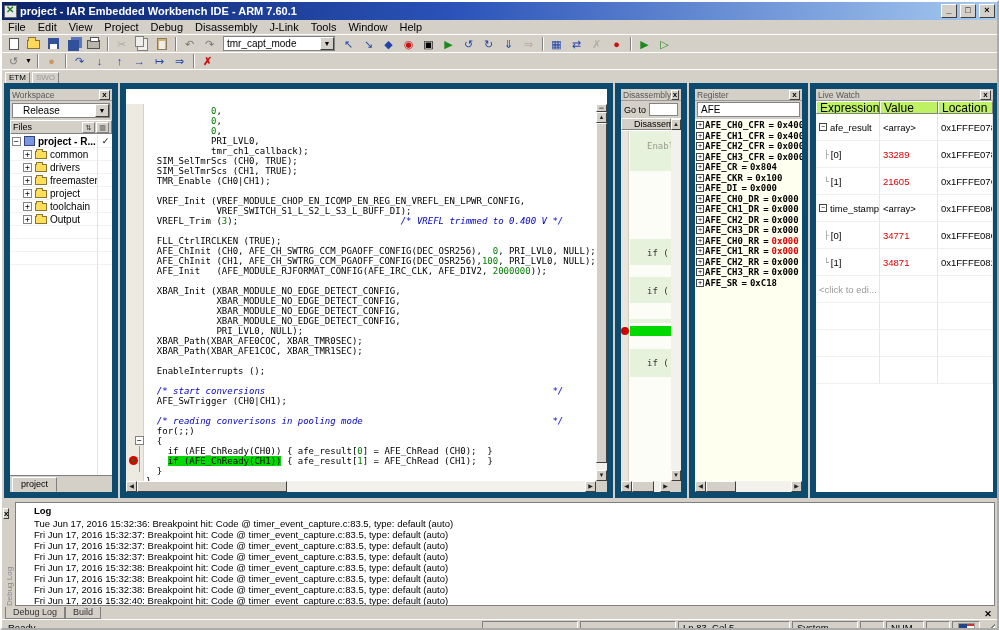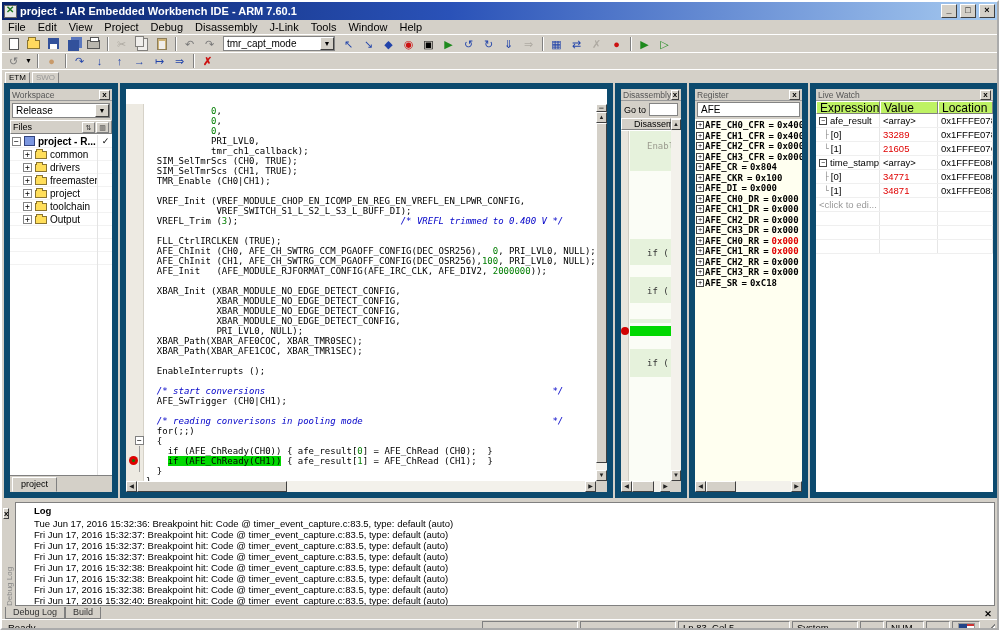--- a/index.html
+++ b/index.html
@@ -49,21 +49,21 @@
   .swo{color:#999;}
   
   .main{position:relative;height:417px;margin-top:1px;}
   .panel{position:absolute;top:0;bottom:2px;border:6px solid #0c4a6e;background:#fff;}
   .ptitle{height:12px;background:#D4D0C8;display:flex;align-items:center;font-size:8.5px;
           color:#555;padding:0 2px;border-bottom:1px solid #9a9a9a;}
   .pclose{margin-left:auto;width:11px;height:10px;background:#D4D0C8;border:1px solid;
           border-color:#fff #404040 #404040 #fff;font-size:8px;line-height:8px;text-align:center;font-weight:bold;color:#000;}
   
   .wsrow{height:19px;display:flex;align-items:center;background:#D4D0C8;padding:1px 2px;}
-  .wscombo{flex:1;height:15px;background:#fff;border:1px solid #848484;display:flex;align-items:center;font-size:10px;padding-left:3px;}
+  .wscombo{flex:1;height:15px;background:#fff;border:1px solid #848484;display:flex;align-items:center;font-size:10px;padding-left:10px;}
   .fheader{height:14px;display:flex;align-items:center;background:#D4D0C8;border:1px solid;
            border-color:#fff #808080 #808080 #fff;font-size:9px;padding:0 2px;gap:1px;}
   .fhicon{margin-left:auto;width:13px;height:11px;background:#D4D0C8;border:1px solid;
           border-color:#fff #808080 #808080 #fff;font-size:7px;line-height:9px;text-align:center;color:#333;}
   .fhicon+.fhicon{margin-left:0;}
   .wtree{position:absolute;top:46px;left:0;right:0;bottom:17px;background:#fff;overflow:hidden;font-size:10px;}
   .wtree::after{content:"";position:absolute;top:0;bottom:0;right:14px;width:1px;background:#E3E3E3;}
   .trow{height:13px;display:flex;align-items:center;gap:3px;padding-left:2px;border-bottom:1px solid #F2F2F2;white-space:nowrap;}
   .trow .ind{width:8px;flex:none;}
   .expbox{width:9px;height:9px;border:1px solid #848484;background:#fff;font-size:8px;line-height:7px;
@@ -126,21 +126,21 @@
   .rrow{height:10.5px;display:flex;align-items:center;padding-left:1px;white-space:nowrap;overflow:hidden;}
   .expbox2{width:8px;height:8px;border:1px solid #444;background:#fff;font-size:7px;line-height:6px;
            text-align:center;font-weight:normal;flex:none;margin-right:1px;}
   .req{margin:0 3px 0 4px;}
   .rval.red{color:#E00000;}
   
   .whead{display:flex;height:13px;background:#bef264;font-size:12px;}
   .wcell{border:1px solid;border-color:#fff #808080 #808080 #fff;padding:0 3px;display:flex;align-items:center;overflow:hidden;}
   .c1{width:64px;flex:none;} .c2{width:58px;flex:none;} .c3{flex:1;}
   .wrows{position:absolute;top:25px;left:0;right:0;bottom:0;background:#fff;font-size:9.5px;overflow:hidden;}
-  .wrow{display:flex;height:14px;border-bottom:1px solid #EFEFEF;}
+  .wrow{display:flex;height:27px;border-bottom:1px solid #EFEFEF;}
   .wd{padding:0 3px;border-right:1px solid #E6E6E6;white-space:nowrap;overflow:hidden;display:flex;align-items:center;gap:2px;}
   .redv{color:#E00000;}
   .wph{color:#999;}
   .tglyph{color:#888;font-size:8px;font-family:"DejaVu Sans Mono",monospace;flex:none;}
   
   .logwrap{position:relative;height:106px;background:#D4D0C8;}
   .logstrip{position:absolute;left:1px;top:2px;bottom:0;width:11px;}
   .striptxt{position:absolute;top:14px;bottom:0;left:0;width:11px;writing-mode:vertical-lr;transform:rotate(180deg);
             font-size:8px;color:#888;overflow:hidden;}
   .logbox{position:absolute;left:13px;right:2px;top:2px;bottom:0;background:#fff;border:1px solid #808080;overflow:hidden;}

